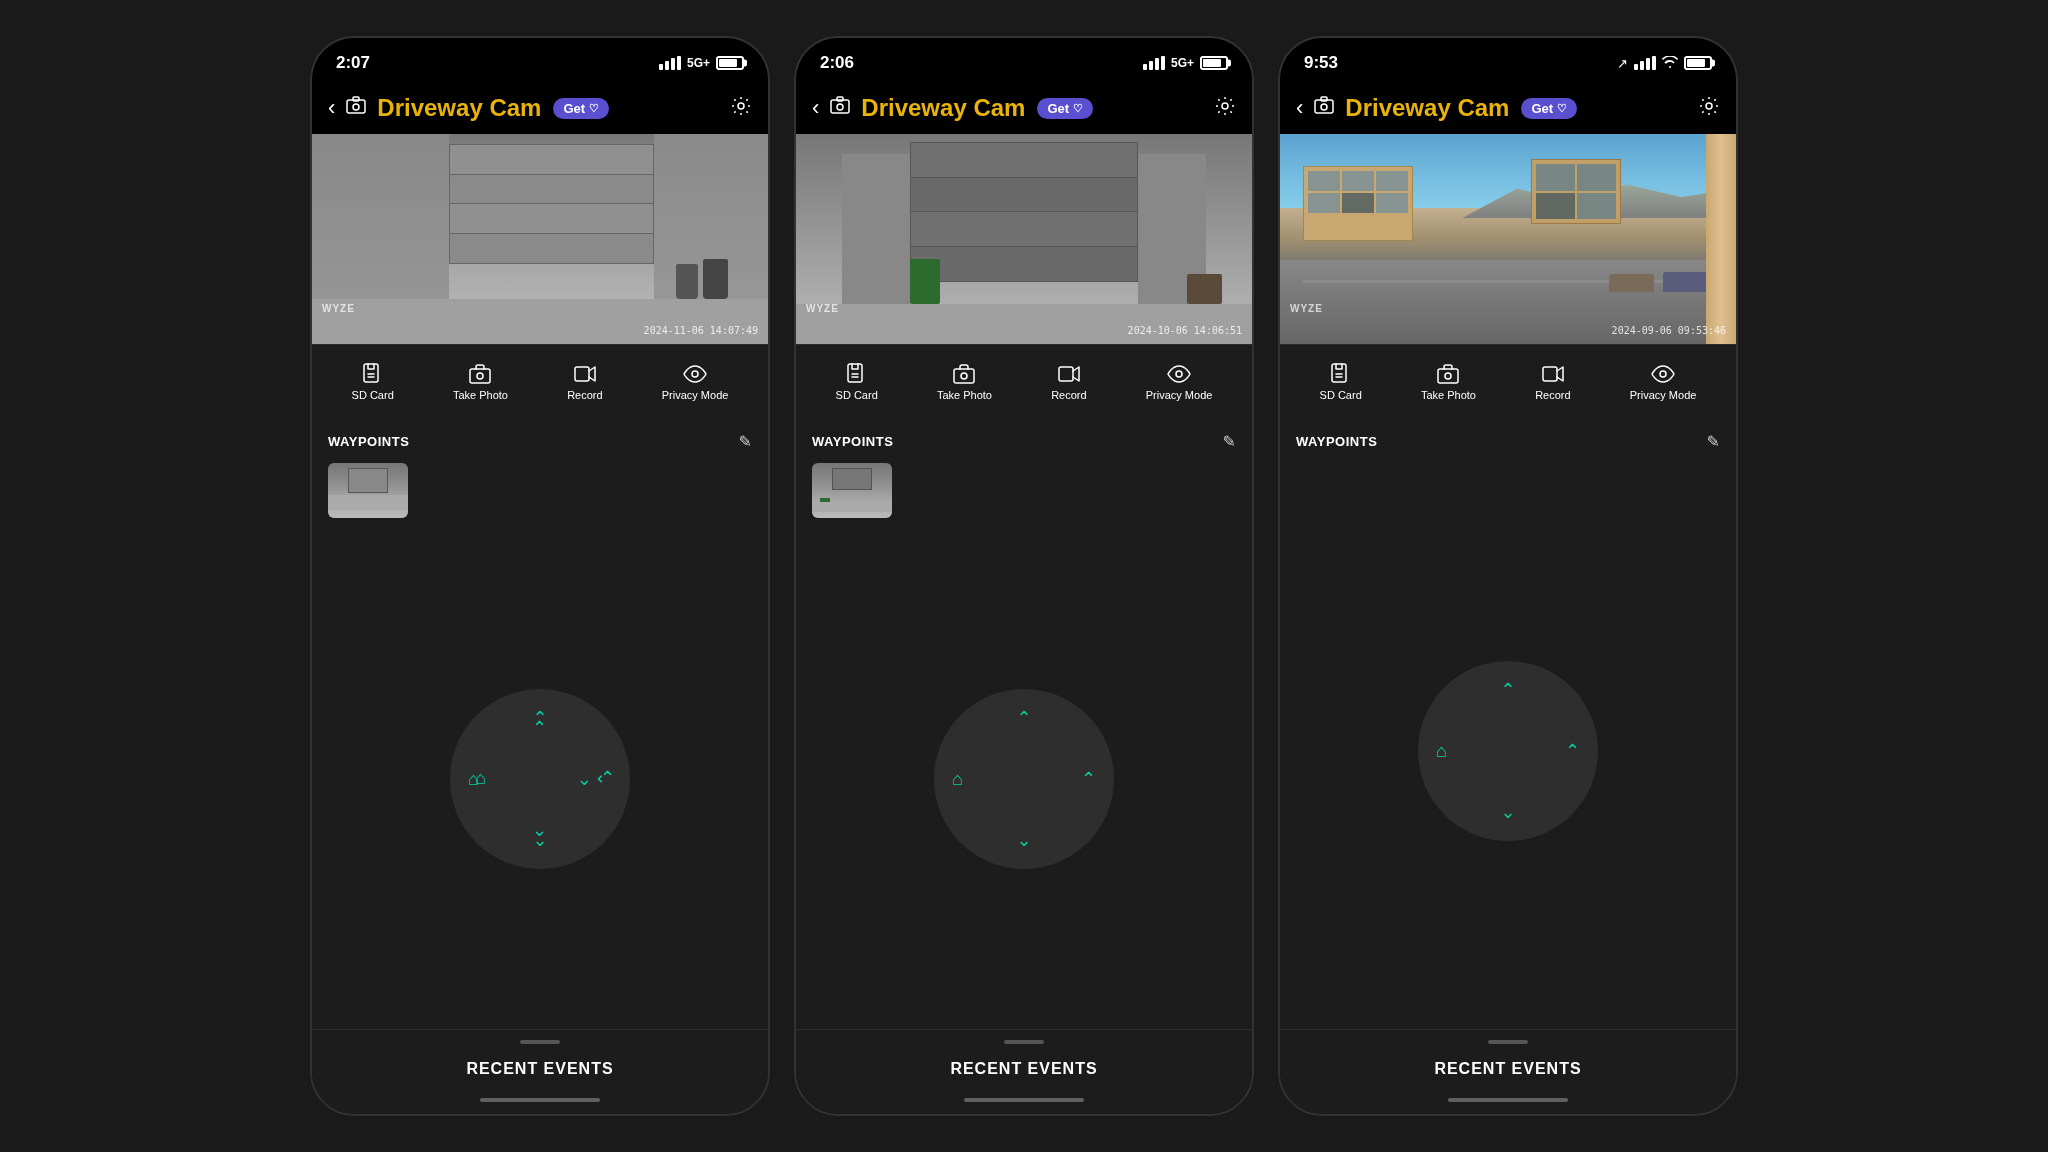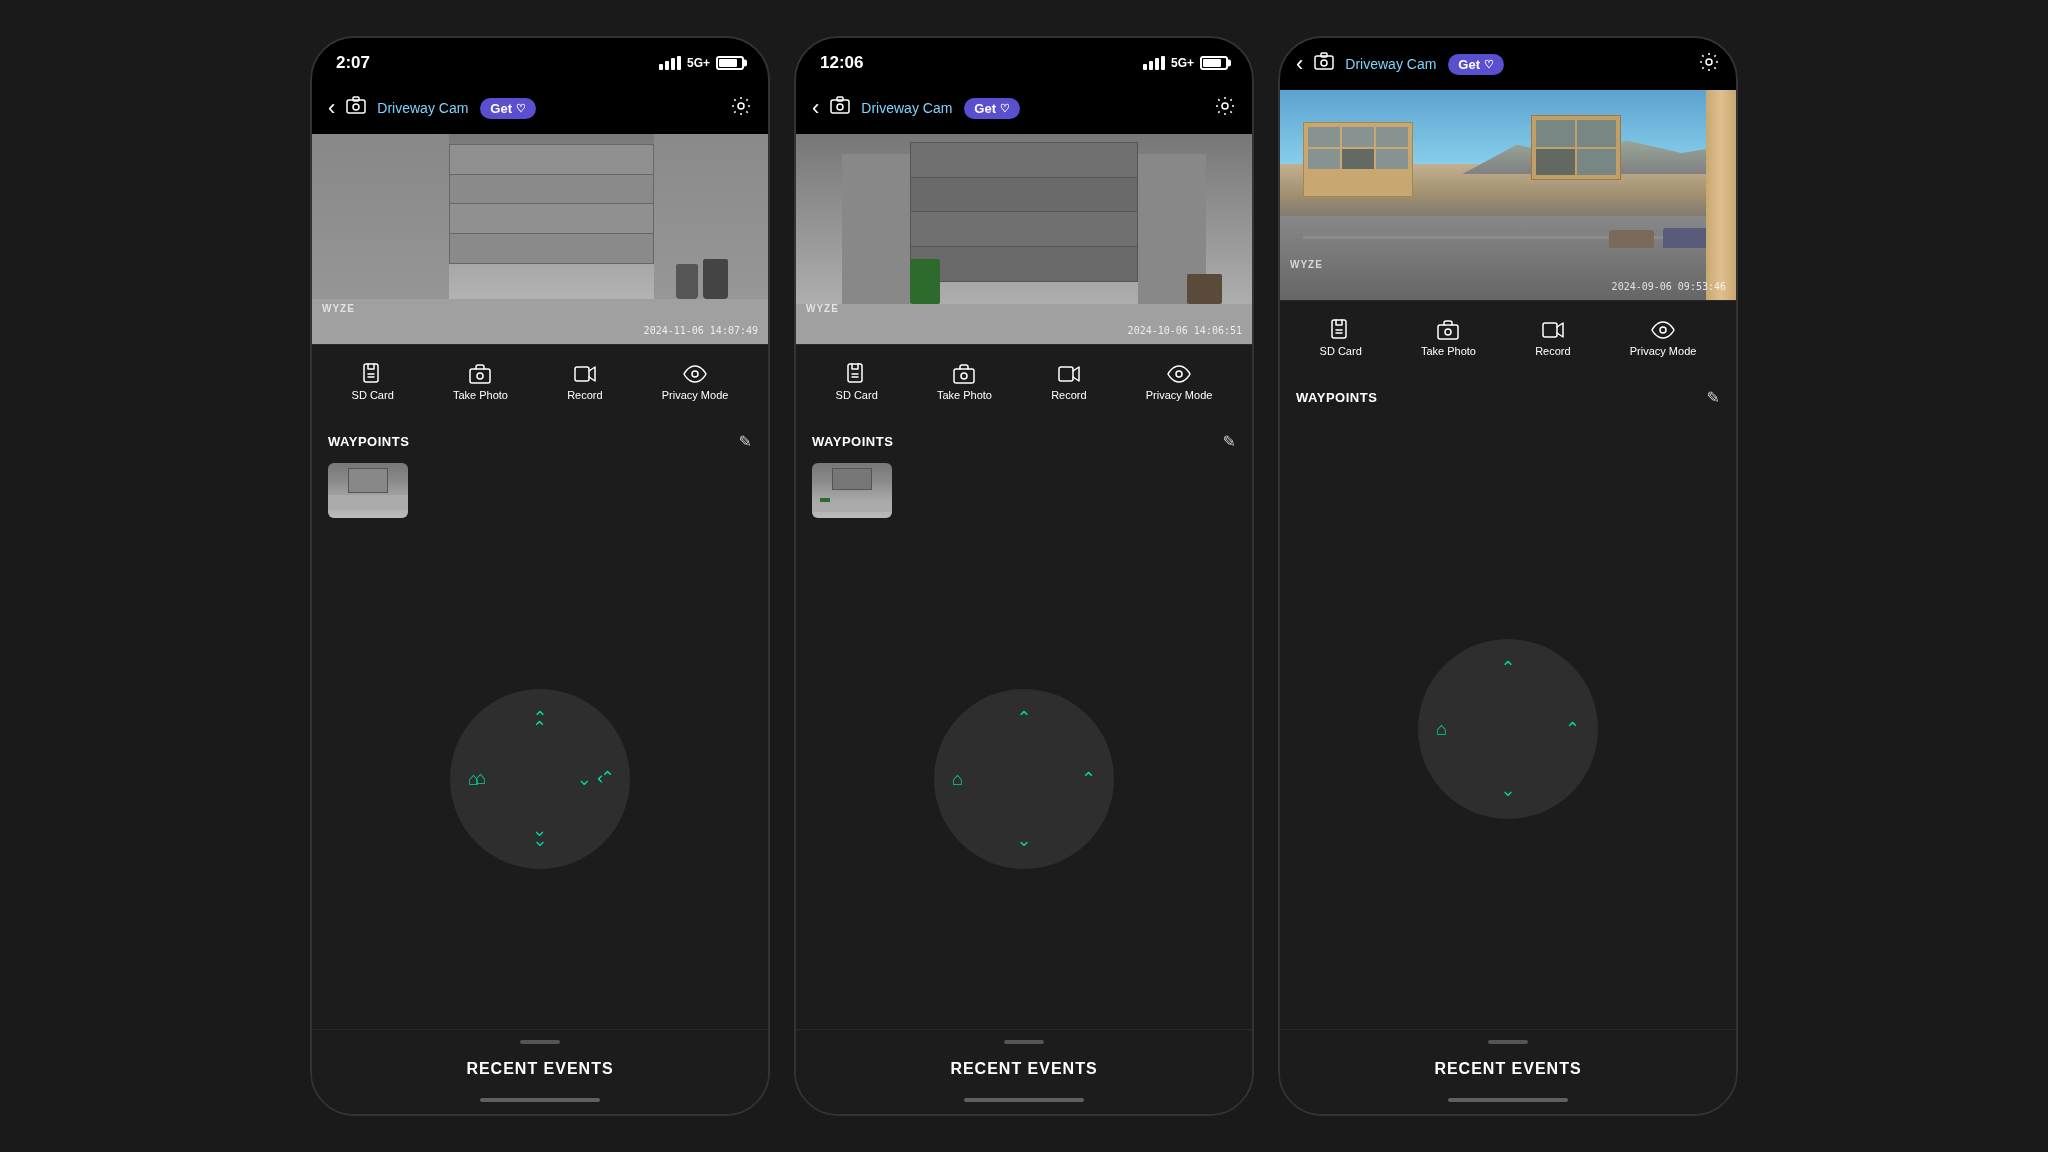--- a/index.html
+++ b/index.html
@@ -121,23 +121,23 @@
       cursor: pointer;
     }
 
     .camera-icon-small {
       color: #fff;
       font-size: 18px;
       margin: 0 6px;
     }
 
     .header-title {
-      color: #7dd3fc;
-      font-size: 14px;
-      font-weight: 400;
+      color: #eab308;
+      font-size: 24px;
+      font-weight: 700;
     }
 
     .get-badge {
       background: #5a4fcf;
       border-radius: 20px;
       padding: 3px 10px;
       display: flex;
       align-items: center;
       gap: 4px;
       margin-left: 8px;
@@ -520,21 +520,21 @@
         </div>
       <button class="recent-events-btn">RECENT EVENTS</button>
       <div class="home-indicator">
           <div></div>
         </div>
     </div>
   </div>
 
   <div class="phone">
     <div class="status-bar">
-      <span class="status-time">12:06</span>
+      <span class="status-time">2:06</span>
       <div class="status-icons">
         <div class="signal-bars">
           <span style="height:6px"></span>
           <span style="height:9px"></span>
           <span style="height:12px"></span>
           <span style="height:14px"></span>
         </div>
         <span style="font-size:12px;font-weight:600;color:#fff">5G+</span>
         <div class="battery-icon">
           <div class="battery-fill" style="width:80%"></div>
@@ -653,20 +653,42 @@
           <div></div>
         </div>
       <button class="recent-events-btn">RECENT EVENTS</button>
       <div class="home-indicator">
           <div></div>
         </div>
     </div>
   </div>
 
   <div class="phone">
+    <div class="status-bar">
+      <span class="status-time">9:53</span>
+      <div class="status-icons">
+
+        <span style="color:#fff;font-size:13px">↗</span>
+        <div class="signal-bars">
+          <span style="height:6px"></span>
+          <span style="height:9px"></span>
+          <span style="height:12px"></span>
+          <span style="height:14px"></span>
+        </div>
+
+        <span style="color:#fff;font-size:14px">
+          <svg width="16" height="12" viewBox="0 0 16 12" fill="white">
+            <path d="M8 10a1 1 0 100 2 1 1 0 000-2zM4.5 7.5a5 5 0 017 0l1.1-1.1A6.5 6.5 0 002.4 6.4L3.5 7.5zM1 4A9 9 0 0115 4l1.1-1.1A11 11 0 00-.1 2.9L1 4z"></path>
+          </svg>
+        </span>
+        <div class="battery-icon">
+          <div class="battery-fill" style="width:80%"></div>
+        </div>
+      </div>
+    </div>
 
     <div class="app-header">
       <div class="header-left">
         <span class="back-btn">‹</span>
         <span class="camera-icon-small">
           <svg width="22" height="22" viewBox="0 0 22 22" fill="none" stroke="white" stroke-width="1.5">
             <rect x="2" y="5" width="18" height="13" rx="2"></rect>
             <rect x="8" y="2" width="6" height="4" rx="1"></rect>
             <circle cx="11" cy="12" r="3"></circle>
           </svg>

